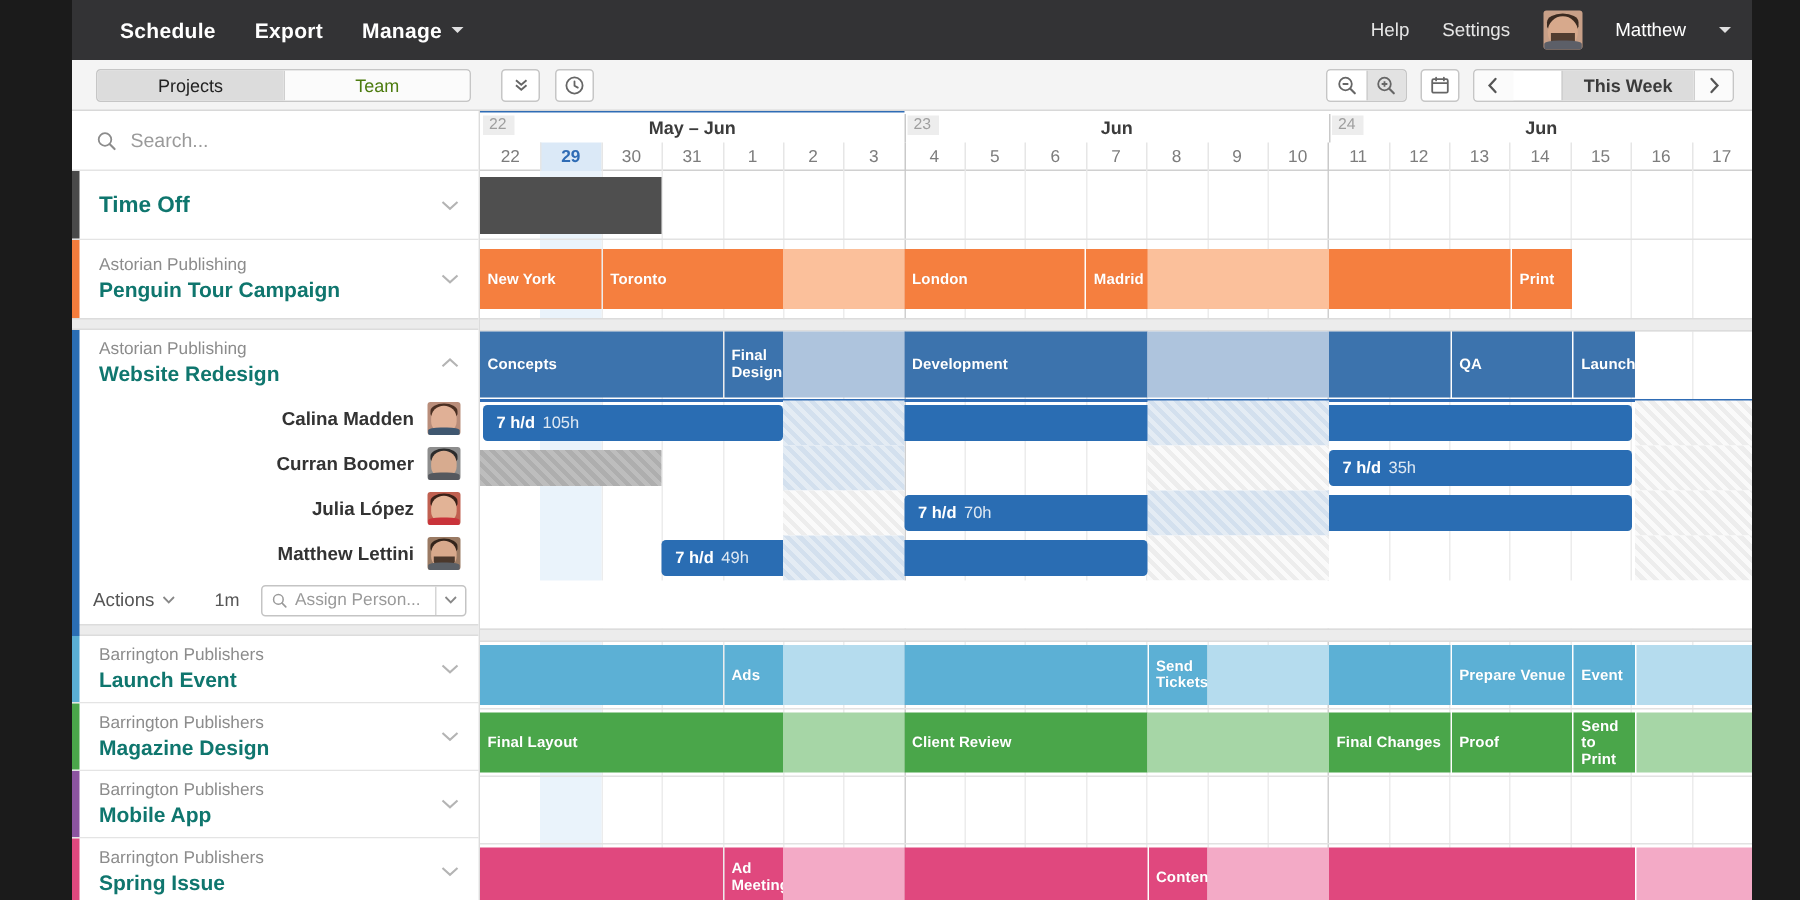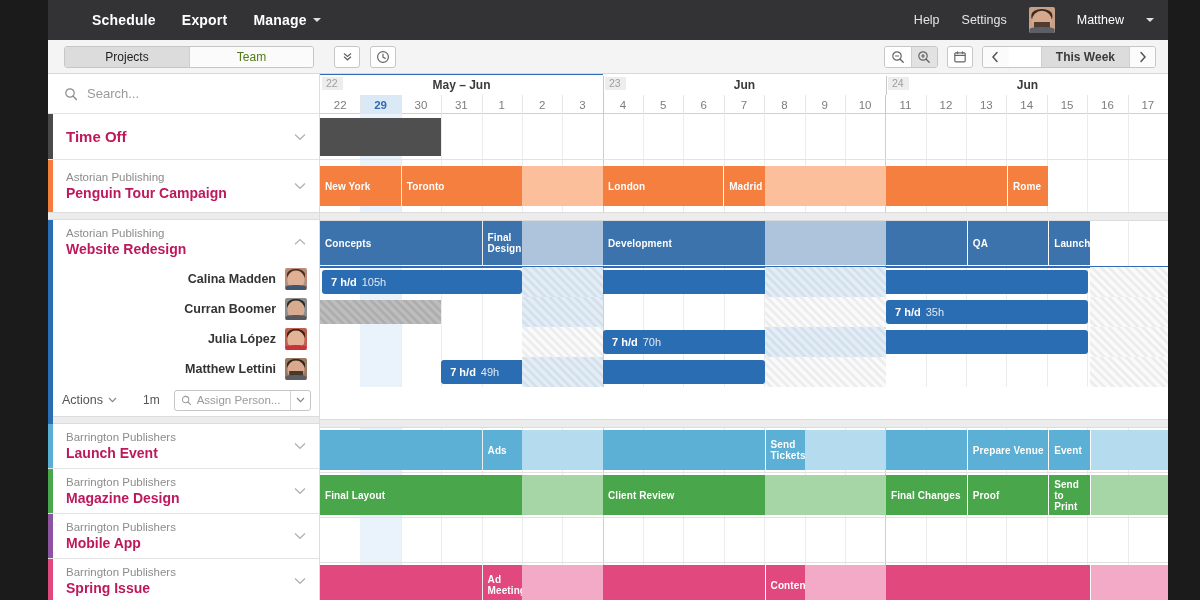--- a/index.html
+++ b/index.html
@@ -11,21 +11,21 @@
     color: #333;
     -webkit-font-smoothing: antialiased;
   }
   .app { position: relative; width: 1200px; height: 600px; background: #1b1b1b; }
 
   
   .topnav {
     position: absolute; left: 48px; top: 0; width: 1120px; height: 40px;
     background: #333335; display: flex; align-items: center; color: #fff;
   }
-  .nav-left { display: flex; align-items: center; gap: 26px; padding-left: 21px; margin-left: 23px; }
+  .nav-left { display: flex; align-items: center; gap: 26px; padding-left: 32px; }
   .nav-item { font-size: 14px; font-weight: bold; color: #fff; letter-spacing: .2px; cursor: pointer; display:flex; align-items:center; gap:6px;}
   .nav-right { margin-left: auto; display: flex; align-items: center; gap: 22px; padding-right: 14px; }
   .nav-link { font-size: 12.5px; color: #e6e6e6; cursor: pointer; }
   .avatar { width: 26px; height: 26px; border-radius: 2px; background: #8a6a55; overflow:hidden; position:relative; flex:0 0 auto;}
   .avatar.a1 { background:#c8a088; }
   .avatar .face { position:absolute; left:50%; top:52%; transform:translate(-50%,-50%); width:78%; height:78%; border-radius:50% 50% 45% 45%; background:#d7a98c;}
   .avatar .hair { position:absolute; left:50%; top:6%; transform:translateX(-50%); width:82%; height:46%; border-radius:50% 50% 30% 30%; background:#3a2a20;}
   .avatar .beard { position:absolute; left:50%; bottom:8%; transform:translateX(-50%); width:62%; height:34%; border-radius:0 0 48% 48%; background:#3a2a20; opacity:.85;}
   .avatar .body { position:absolute; left:50%; bottom:0; transform:translateX(-50%); width:96%; height:22%; background:#5c5f68; border-radius:40% 40% 0 0;}
   .user-name { font-size: 12.5px; color: #fff; }
@@ -55,21 +55,21 @@
 
   
   .leftpanel { position:absolute; left:48px; top:74px; width:272px; height:526px; background:#fff; border-right:1px solid #dcdcdc; overflow:hidden;}
   .searchbar { height:40px; display:flex; align-items:center; gap:9px; padding:0 16px; border-bottom:1px solid #e4e4e4; background:#fff;}
   .searchbar .ph { color:#9a9a9a; font-size:13px; }
 
   .rowlabel { position:relative; background:#fff; display:flex; align-items:center; padding-left:18px; }
   .rowlabel .accent { position:absolute; left:0; top:0; bottom:0; width:5px; }
   .rowlabel .txt { flex:1; }
   .rowlabel .client { font-size:11.5px; color:#8c8c8c; line-height:15px;}
-  .rowlabel .pname { font-size:14px; font-weight:bold; color:#be185d; line-height:17px;}
+  .rowlabel .pname { font-size:14px; font-weight:bold; color:#0f766e; line-height:17px;}
   .rowlabel .pname.solo { font-size:15px; }
   .chev { width:26px; display:flex; align-items:center; justify-content:center; color:#b0b0b0; padding-right:12px; }
 
   .person-rows { background:#fff; }
   .person { height:30px; display:flex; align-items:center; justify-content:flex-end; padding-right:12px; gap:9px;}
   .person .nm { font-size:12.5px; font-weight:bold; color:#333; }
   .person .avatar { width:22px;height:22px;}
   .actionsbar { height:32px; display:flex; align-items:center; padding-left:14px; gap:0; }
   .actions-lbl { font-size:12.5px; color:#555; cursor:pointer; display:flex; align-items:center; gap:5px;}
   .dur { font-size:12px; color:#555; margin-left:26px; }
@@ -471,21 +471,21 @@
           <div class="bar" style="left:202px;top:0;width:80.8px;height:40px;background:#fbc09b"></div>
           <div class="bar" style="left:283px;top:0;width:120.2px;height:40px;background:#f57f3f">
               <span class="lbl">London</span>
             </div>
           <div class="bar" style="left:404.2px;top:0;width:80.8px;height:40px;background:#f57f3f">
               <span class="lbl">Madrid</span>
             </div>
           <div class="bar" style="left:445px;top:0;width:121px;height:40px;background:#fbc09b"></div>
           <div class="bar" style="left:566px;top:0;width:121.2px;height:40px;background:#f57f3f"></div>
           <div class="bar" style="left:688px;top:0;width:40.4px;height:40px;background:#f57f3f">
-              <span class="lbl">Rome</span>
+              <span class="lbl">Print</span>
             </div>
         </div>
       </div>
 
       <div class="rowgap" style="top:98px;height:9px"></div>
 
       <div class="trow" style="top:107px;height:45px">
         <div class="bar" style="left:0;top:0;width:161.6px;height:44px;background:#3c73ad">
             <span class="lbl">Concepts</span>
           </div>

